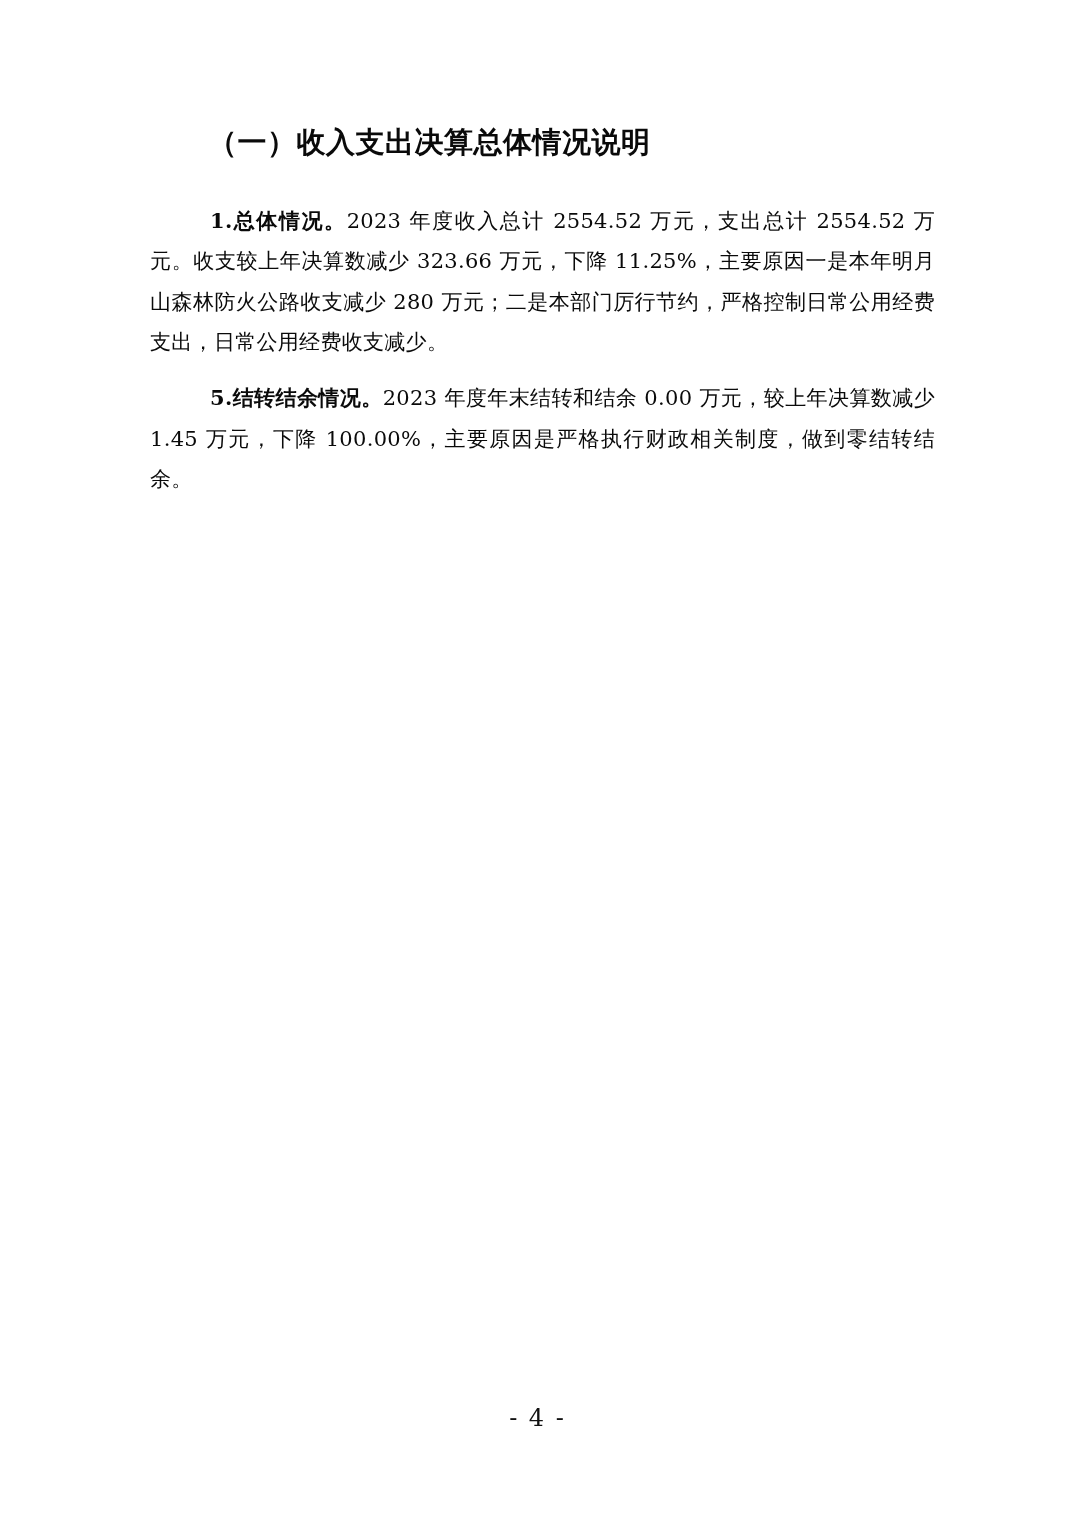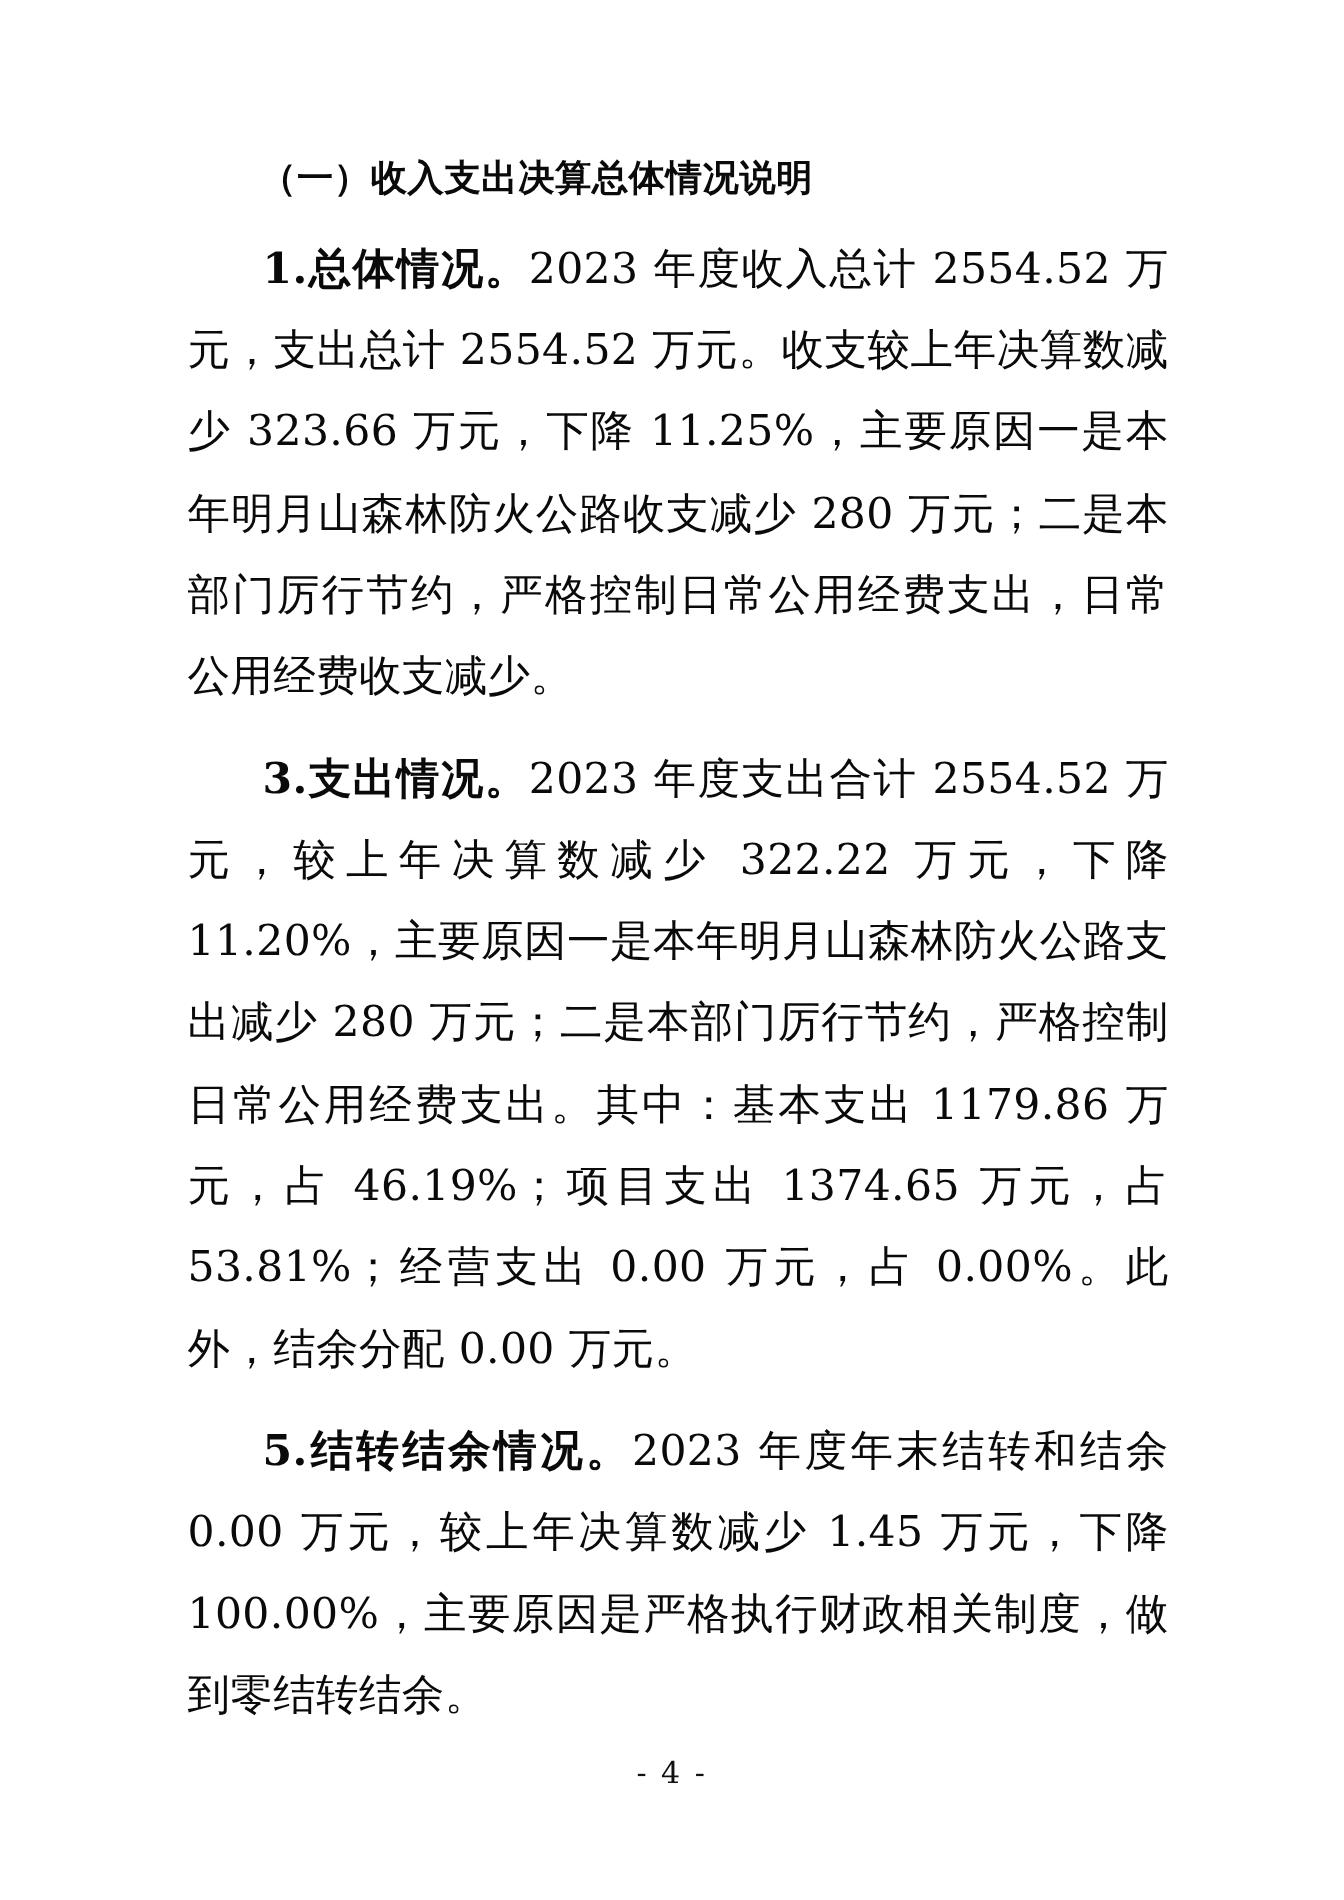--- a/index.html
+++ b/index.html
@@ -21,25 +21,25 @@
     position: absolute;
     left: 150px;
     top: 120px;
     width: 785px;
   }
   .heading {
     font-size: 29px;
     font-weight: bold;
     line-height: 1.55;
     letter-spacing: 0.5px;
-    margin: 0 0 18px 0;
+    margin: 0 0 36px 0;
     text-indent: 58px;
   }
   .para {
-    font-size: 34px;
+    font-size: 21px;
     line-height: 1.92;
     letter-spacing: 0.3px;
     margin: 0 0 16px 0;
     text-indent: 60px;
     text-align: justify;
     text-justify: inter-ideograph;
   }
   .para:last-child {
     margin-bottom: 0;
   }
@@ -64,23 +64,20 @@
 <div class="page">
   <div class="content">
 
     <h2 class="heading">（一）收入支出决算总体情况说明</h2>
 
     <p class="para">
       <span class="lead">1.总体情况。</span><span>2023 年度收入总计 2554.52 万元，支出总计 2554.52 万元。收支较上年决算数减少 323.66 万元，下降 11.25%，主要原因一是本年明月山森林防火公路收支减少 280 万元；二是本部门厉行节约，严格控制日常公用经费支出，日常公用经费收支减少。</span>
     </p>
 
 
-    <p class="para">
-      <span class="lead">3.支出情况。</span><span>2023 年度支出合计 2554.52 万元，较上年决算数减少 322.22 万元，下降 11.20%，主要原因一是本年明月山森林防火公路支出减少 280 万元；二是本部门厉行节约，严格控制日常公用经费支出。其中：基本支出 1179.86 万元，占 46.19%；项目支出 1374.65 万元，占 53.81%；经营支出 0.00 万元，占 0.00%。此外，结余分配 0.00 万元。</span>
-    </p>
 
     <p class="para">
       <span class="lead">5.结转结余情况。</span><span>2023 年度年末结转和结余 0.00 万元，较上年决算数减少 1.45 万元，下降 100.00%，主要原因是严格执行财政相关制度，做到零结转结余。</span>
     </p>
 
   </div>
 
   <div class="pagenum">- 4 -</div>
 </div>
 

